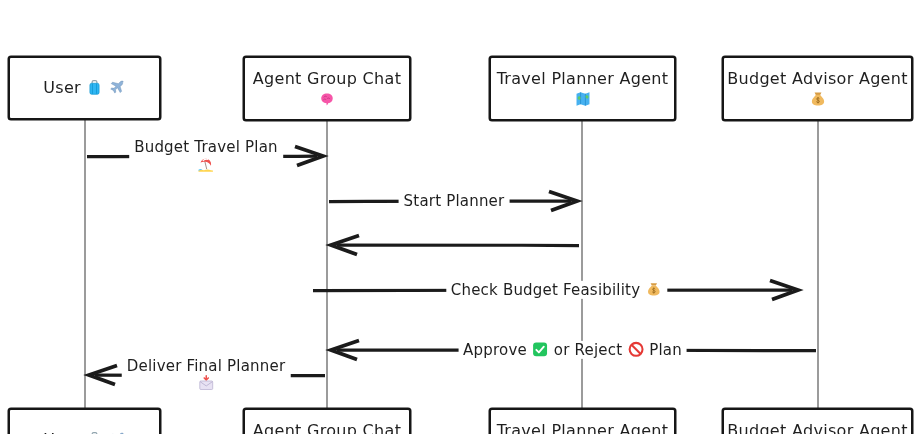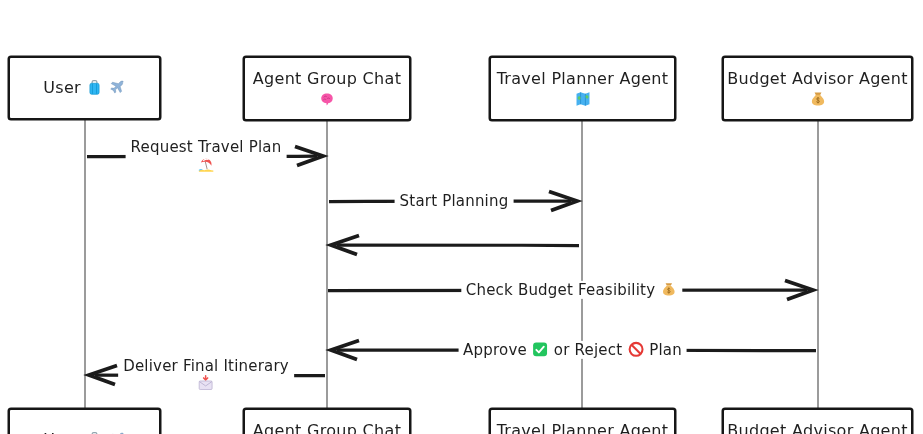--- a/index.html
+++ b/index.html
@@ -76,51 +76,51 @@
             <path d="M10 8.4v6M8.4 13.2c.4.5 1 .8 1.6.8.9 0 1.6-.6 1.6-1.3 0-1.8-3-.9-3-2.7 0-.7.6-1.3 1.4-1.3.6 0 1.1.3 1.4.7" fill="none" stroke="#9c6b1d" stroke-width="1" stroke-linecap="round"></path>
           </svg></span></div>
   </div>
 
   <div class="message" style="left:85px;top:94px;width:242px">
     <svg class="arrow" width="242" height="28">
       <path class="shaft" d="M2 14.7 C 80 13.8, 160 14.9, 232 14.2"></path>
       <path class="head" d="M210 4.5 L238 14 L212 23.5"></path>
     </svg>
     <div class="msg-label">
-      <div class="msg-line">Request Travel Plan</div>
+      <div class="msg-line">Budget Travel Plan</div>
       <div class="msg-line"><span class="emoji"><svg viewBox="0 0 20 20">
               <path d="M1.5 17.5c2-1.1 4.4-1.2 6.5-.3 2.5-1.3 5.5-1.4 8-.2l2.5.5v1.5h-17z" fill="#ffd54f"></path>
               <path d="M1.5 16.4c1.6-.8 3.2-.9 4.6-.4l-4.6 1.6z" fill="#4fc3f7"></path>
               <path d="M11.2 15.8L8.9 6.4" stroke="#a1887f" stroke-width="1.1"></path>
               <path d="M3.9 7.9C5 4.6 8.5 2.7 11.9 3.8s5.2 4.6 4.2 7.9c-1.3-2.1-3-3.5-5-4.2-2.3-.8-4.9-.6-7.2.4z" fill="#ef5350"></path>
               <path d="M6.5 6.2c1.5-1.9 3.9-2.6 6.2-1.8" fill="none" stroke="#fff" stroke-width="1.2"></path>
             </svg></span></div>
     </div>
   </div>
 
   <div class="message" style="left:327px;top:139px;width:254px">
     <svg class="arrow" width="254" height="28">
       <path class="shaft" d="M2 14.6 C 85 13.7, 170 14.8, 244 14.1"></path>
       <path class="head" d="M222 4.5 L250 14 L224 23.5"></path>
     </svg>
     <div class="msg-label">
-      <div class="msg-line">Start Planning</div>
+      <div class="msg-line">Start Planner</div>
     </div>
   </div>
 
   <div class="message" style="left:327px;top:183px;width:254px">
     <svg class="arrow" width="254" height="28">
       <path class="shaft" d="M252 14.6 C 170 13.7, 85 14.8, 10 14.1"></path>
       <path class="head" d="M32 4.5 L4 14 L30 23.5"></path>
     </svg>
     <div class="msg-label">
     </div>
   </div>
 
-  <div class="message" style="left:326px;top:228px;width:491px">
+  <div class="message" style="left:311px;top:228px;width:491px">
     <svg class="arrow" width="491" height="28">
       <path class="shaft" d="M2 14.7 C 160 13.6, 330 15, 481 14.1"></path>
       <path class="head" d="M459 4.5 L487 14 L461 23.5"></path>
     </svg>
     <div class="msg-label">
       <div class="msg-line">Check Budget Feasibility <span class="emoji"><svg viewBox="0 0 20 20">
               <path d="M7.6 5.6L6.2 2.8h7.6l-1.4 2.8z" fill="#d79c44"></path>
               <path d="M7.8 5.4h4.4l1.9 2.1c1.7 1.7 2.7 3.4 2.7 5.2 0 2.9-2.7 4.5-6.8 4.5s-6.8-1.6-6.8-4.5c0-1.8 1-3.5 2.7-5.2z" fill="#f0b95e"></path>
               <path d="M10 8.4v6M8.4 13.2c.4.5 1 .8 1.6.8.9 0 1.6-.6 1.6-1.3 0-1.8-3-.9-3-2.7 0-.7.6-1.3 1.4-1.3.6 0 1.1.3 1.4.7" fill="none" stroke="#9c6b1d" stroke-width="1" stroke-linecap="round"></path>
             </svg></span></div>
@@ -144,21 +144,21 @@
 
     </div>
   </div>
 
   <div class="message" style="left:85px;top:313px;width:242px">
     <svg class="arrow" width="242" height="28">
       <path class="shaft" d="M240 14.7 C 160 13.8, 80 14.9, 10 14.2"></path>
       <path class="head" d="M32 4.5 L4 14 L30 23.5"></path>
     </svg>
     <div class="msg-label">
-      <div class="msg-line">Deliver Final Itinerary</div>
+      <div class="msg-line">Deliver Final Planner</div>
       <div class="msg-line"><span class="emoji"><svg viewBox="0 0 20 20">
               <path d="M10 1.2v4.6M7.6 3.8L10 6.2l2.4-2.4" fill="none" stroke="#ef5350" stroke-width="1.8" stroke-linecap="round" stroke-linejoin="round"></path>
               <rect x="2.4" y="7.4" width="15.2" height="10" rx="1.2" fill="#e8e2f3" stroke="#b3a9cc" stroke-width="0.8"></rect>
               <path d="M2.8 8.2l7.2 5 7.2-5" fill="none" stroke="#b3a9cc" stroke-width="0.9"></path>
             </svg></span></div>
     </div>
   </div>
 
   <div class="actor" style="left:8px;top:360px;width:153px;height:65px">
     <div class="actor-title">User <span class="emoji"><svg viewBox="0 0 20 20">

